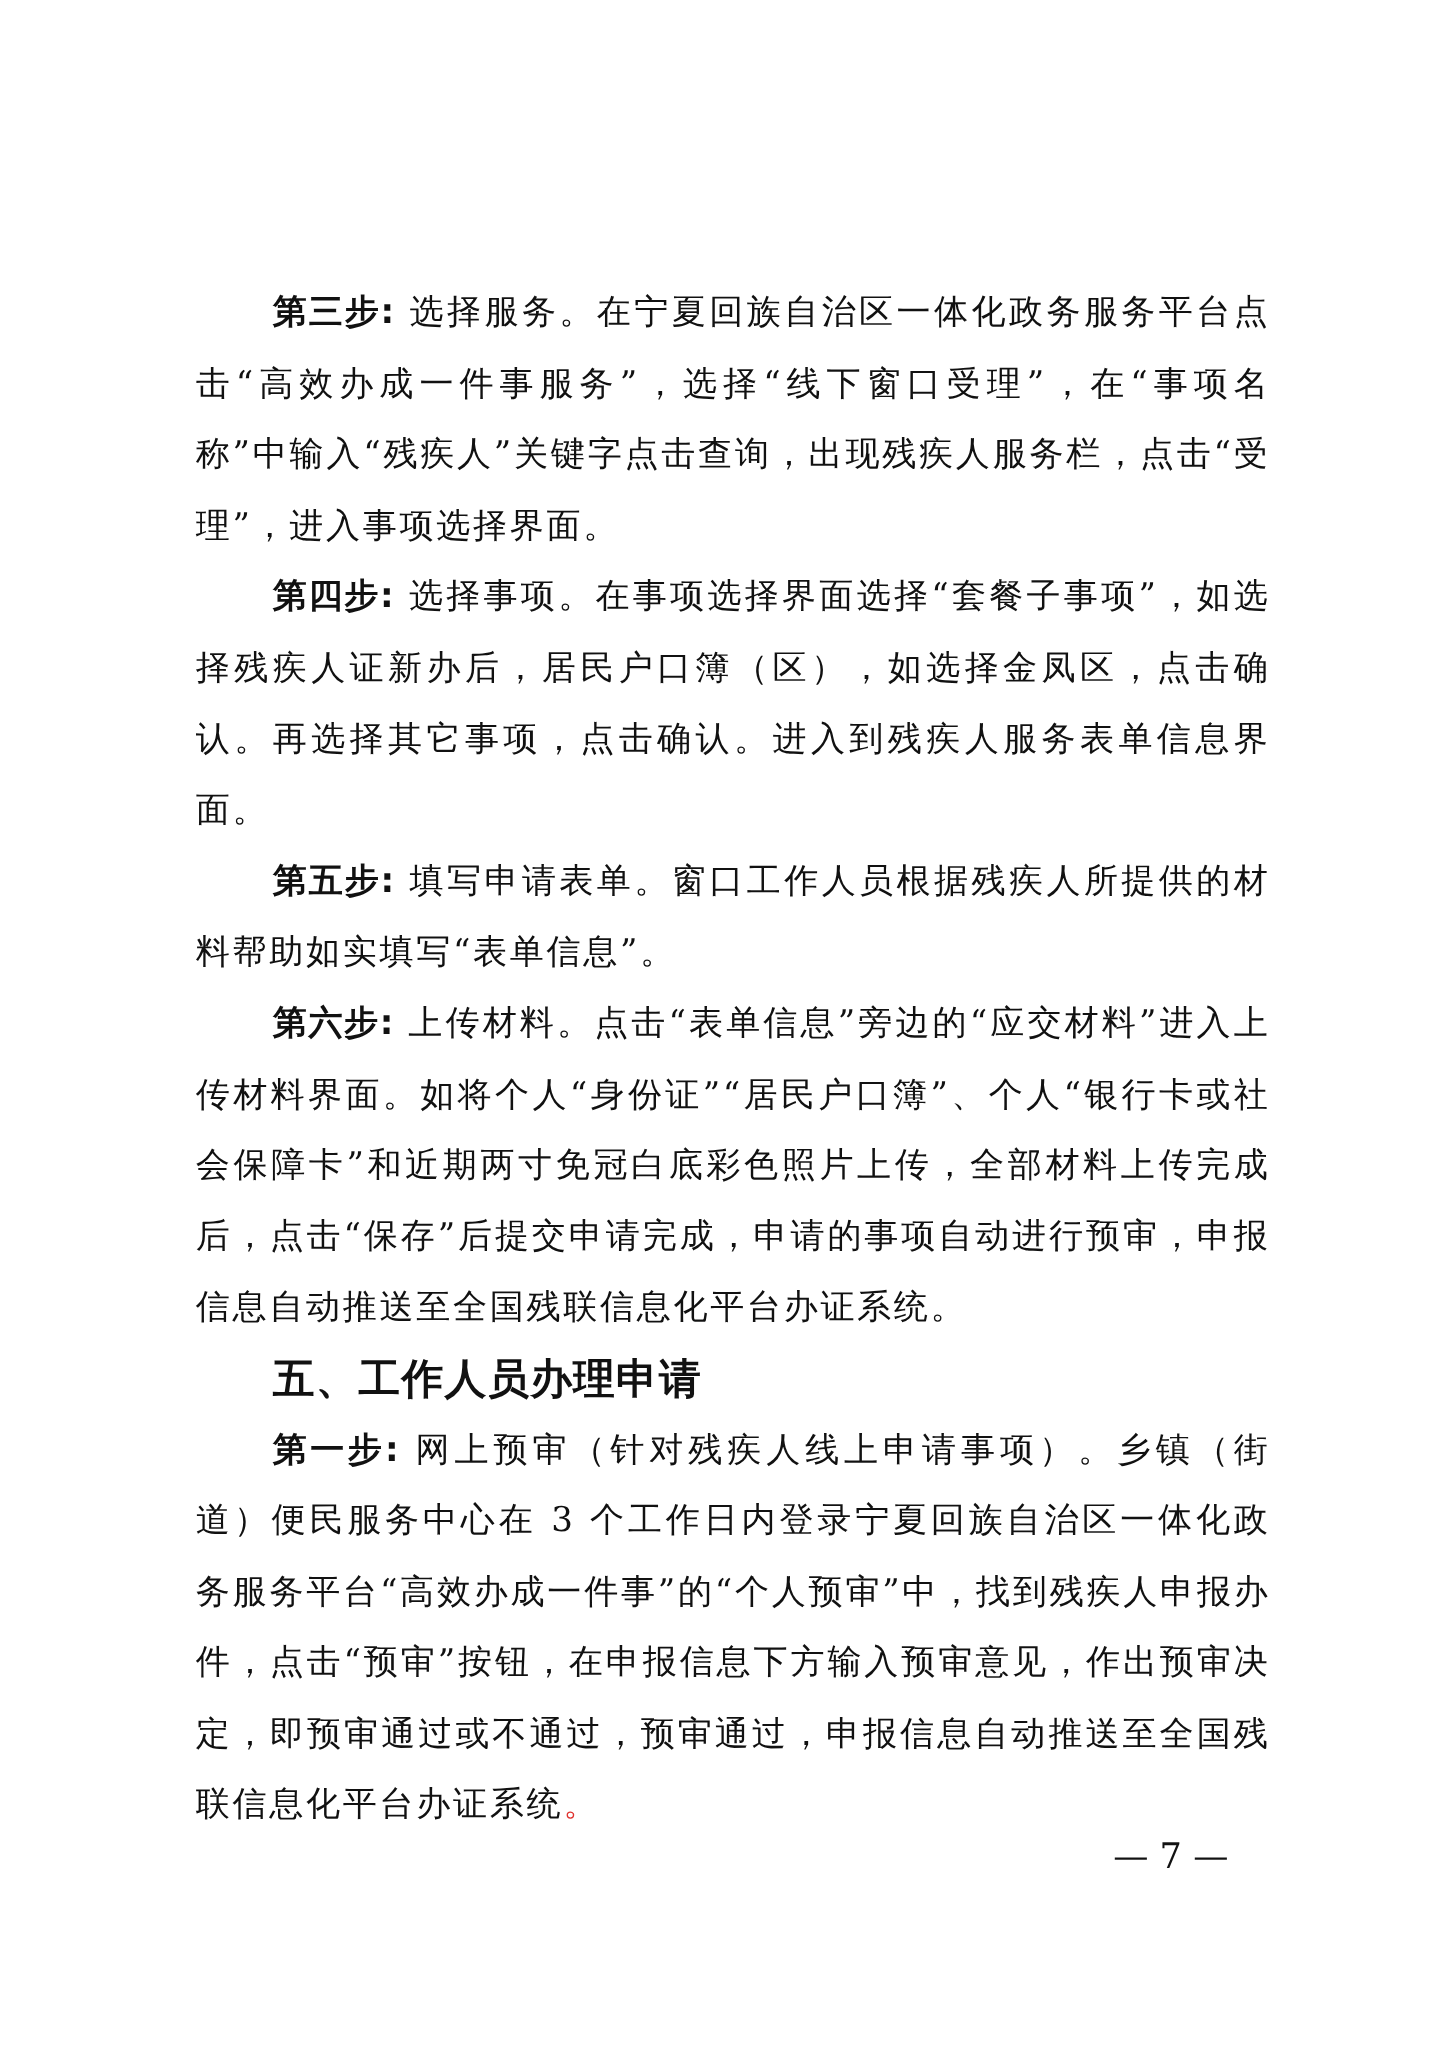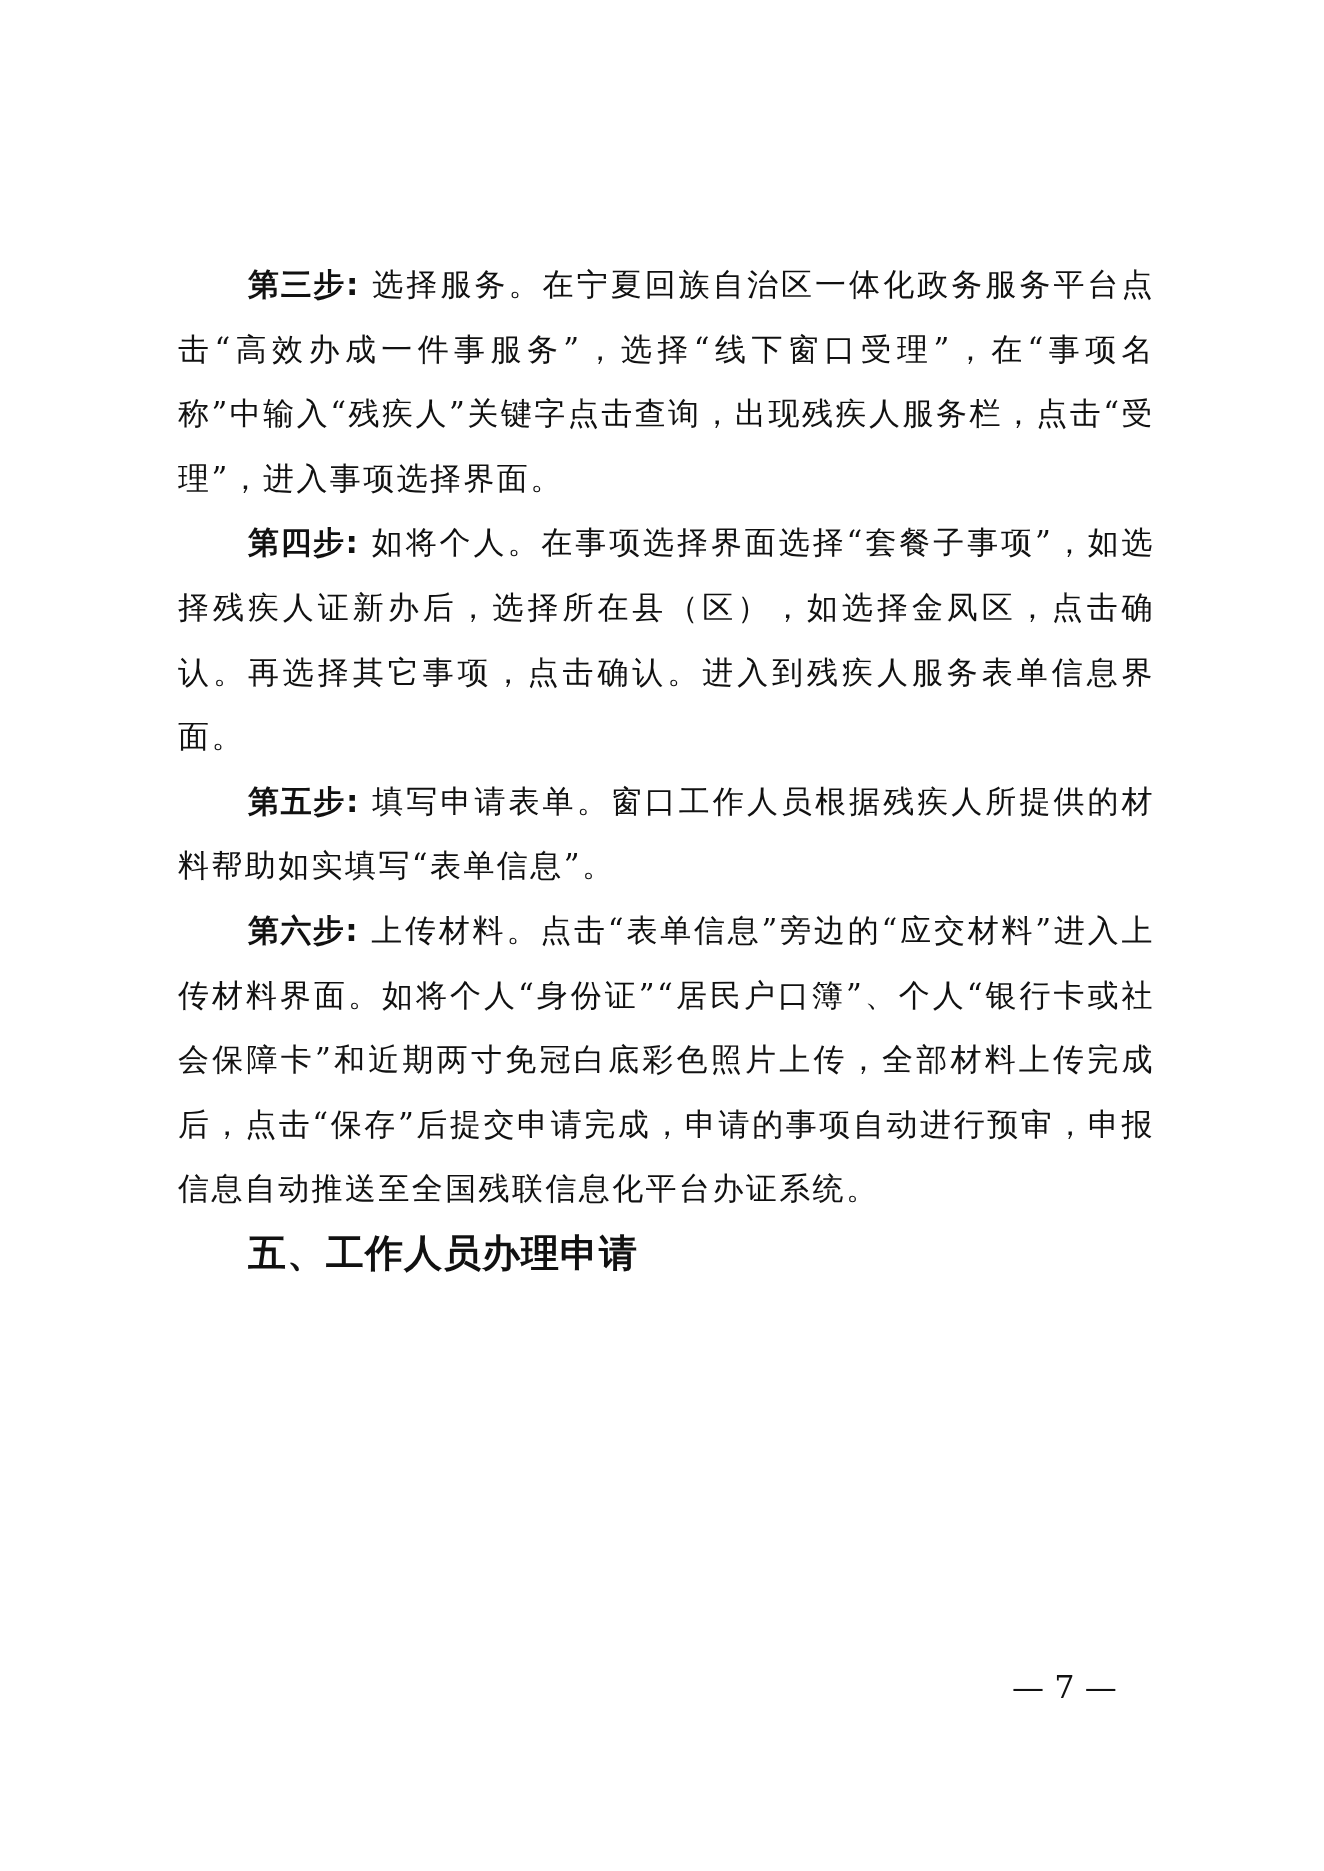--- a/index.html
+++ b/index.html
@@ -61,29 +61,32 @@
 </head>
 <body>
 
 <div class="page">
 
   <p class="para">
     <span class="step-label">第三步:</span><span> 选择服务。在宁夏回族自治区一体化政务服务平台点击“高效办成一件事服务”，选择“线下窗口受理”，在“事项名称”中输入“残疾人”关键字点击查询，出现残疾人服务栏，点击“受理”，进入事项选择界面。</span>
   </p>
 
   <p class="para">
-    <span class="step-label">第四步:</span><span> 如将个人。在事项选择界面选择“套餐子事项”，如选择残疾人证新办后，选择所在县（区），如选择金凤区，点击确认。再选择其它事项，点击确认。进入到残疾人服务表单信息界面。</span>
+    <span class="step-label">第四步:</span><span> 选择事项。在事项选择界面选择“套餐子事项”，如选择残疾人证新办后，居民户口簿（区），如选择金凤区，点击确认。再选择其它事项，点击确认。进入到残疾人服务表单信息界面。</span>
   </p>
 
   <p class="para">
     <span class="step-label">第五步:</span><span> 填写申请表单。窗口工作人员根据残疾人所提供的材料帮助如实填写“表单信息”。</span>
   </p>
 
   <p class="para">
     <span class="step-label">第六步:</span><span> 上传材料。点击“表单信息”旁边的“应交材料”进入上传材料界面。如将个人“身份证”“居民户口簿”、个人“银行卡或社会保障卡”和近期两寸免冠白底彩色照片上传，全部材料上传完成后，点击“保存”后提交申请完成，申请的事项自动进行预审，申报信息自动推送至全国残联信息化平台办证系统。</span>
   </p>
 
   <h2 class="heading">五、工作人员办理申请</h2>
 
+  <p class="para">
+    <span class="step-label">第一步:</span><span> 网上预审（针对残疾人线上申请事项）。乡镇（街道）便民服务中心在 3 个工作日内登录宁夏回族自治区一体化政务服务平台“高效办成一件事”的“个人预审”中，找到残疾人申报办件，点击“预审”按钮，在申报信息下方输入预审意见，作出预审决定，即预审通过或不通过，预审通过，申报信息自动推送至全国残联信息化平台办证系统</span><span class="red-mark">。</span>
+  </p>
 
 </div>
 
 <div class="page-number">— 7 —</div>
 
 </body></html>

